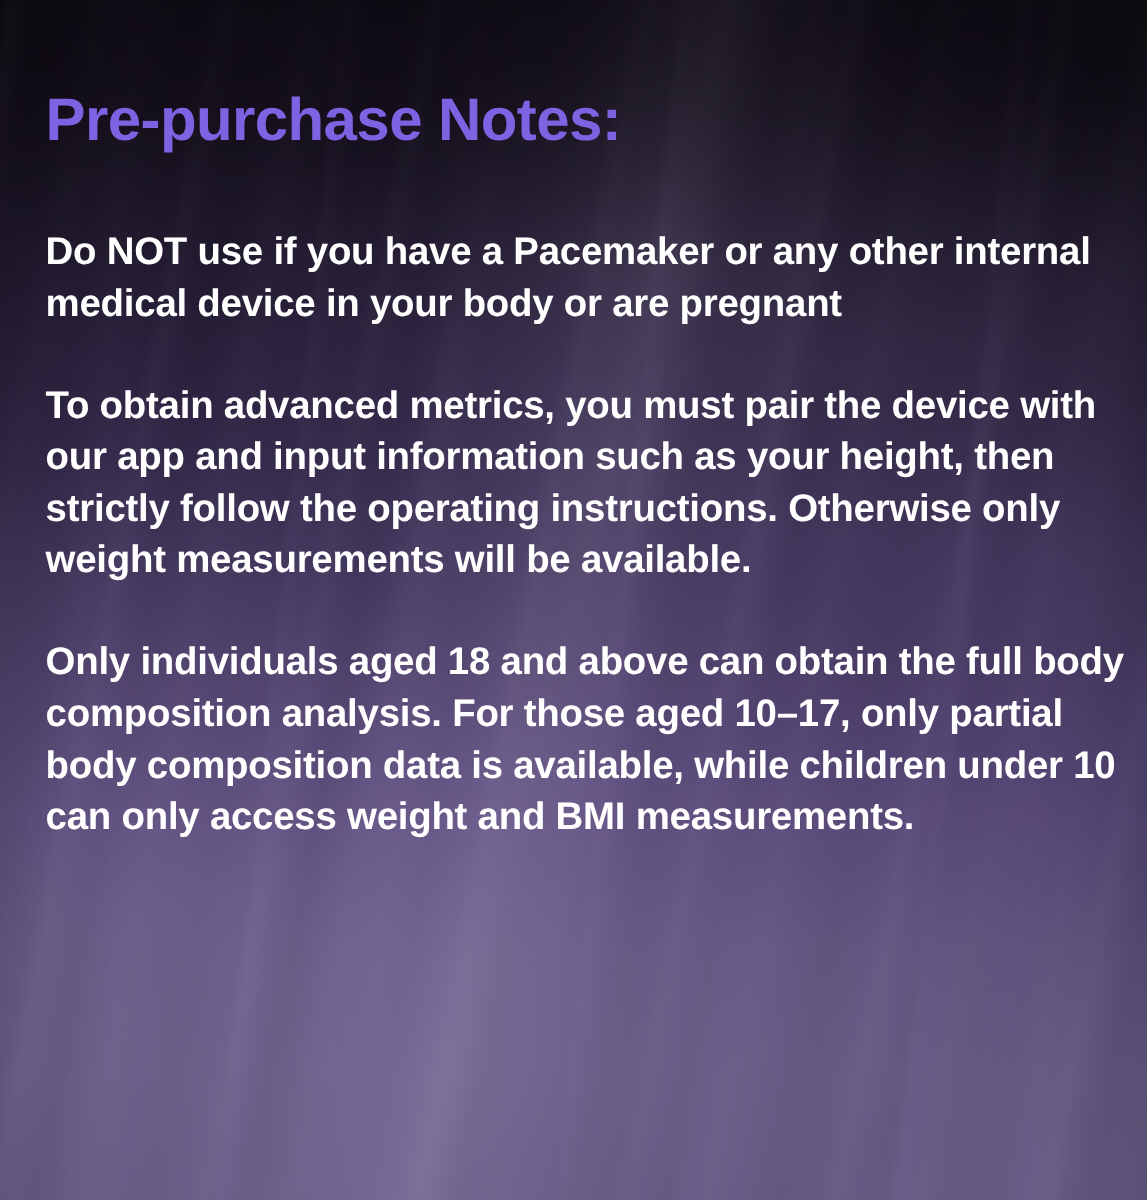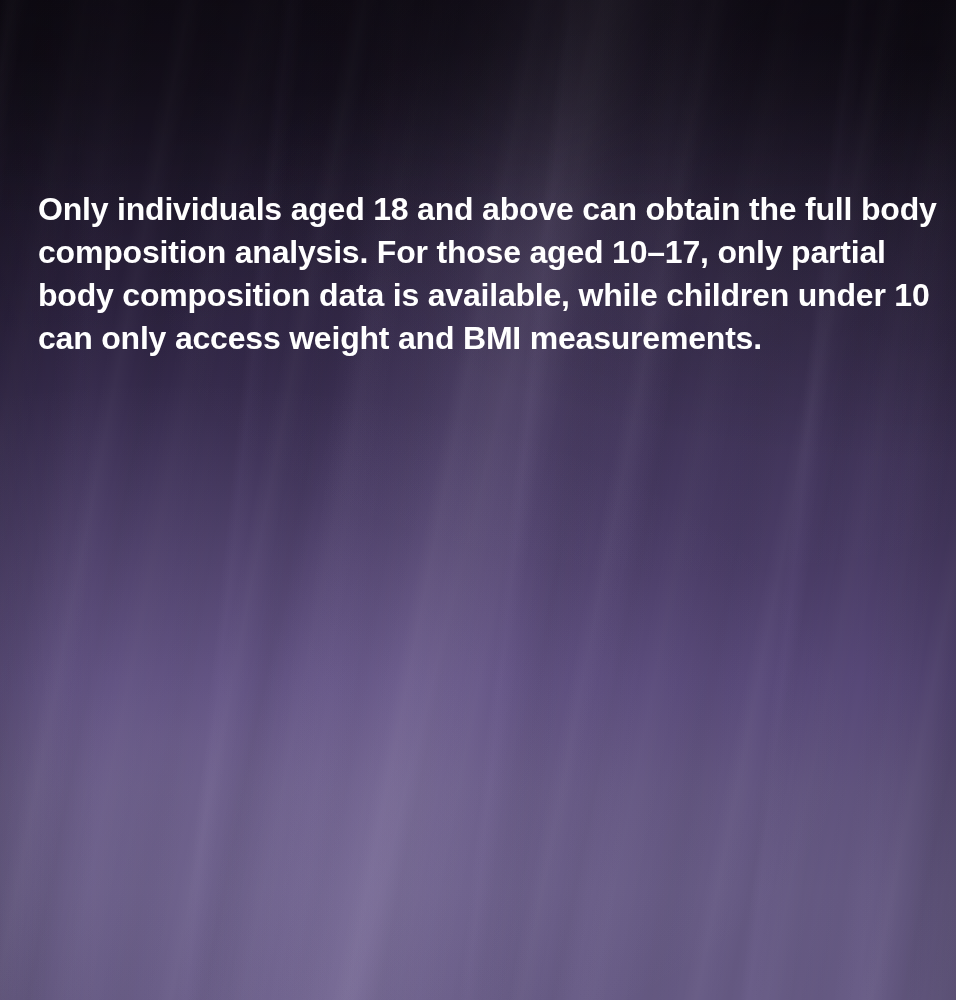--- a/index.html
+++ b/index.html
@@ -137,19 +137,22 @@
 <div id="canvas">
 
   <div class="streaks a"></div>
   <div class="streaks b"></div>
   <div class="streaks c"></div>
   <div class="streaks d"></div>
   <div class="vignette"></div>
 
   <div class="content">
 
+    <h1 class="page-title">Pre-purchase Notes:</h1>
 
     <div class="notes">
+      <p class="note-paragraph">Do NOT use if you have a Pacemaker or any other internal medical device in your body or are pregnant</p>
+      <p class="note-paragraph">To obtain advanced metrics, you must pair the device with our app and input information such as your height, then strictly follow the operating instructions. Otherwise only weight measurements will be available.</p>
       <p class="note-paragraph">Only individuals aged 18 and above can obtain the full body composition analysis. For those aged 10–17, only partial body composition data is available, while children under 10 can only access weight and BMI measurements.</p>
     </div>
 
   </div>
 </div>
 
 </body></html>

